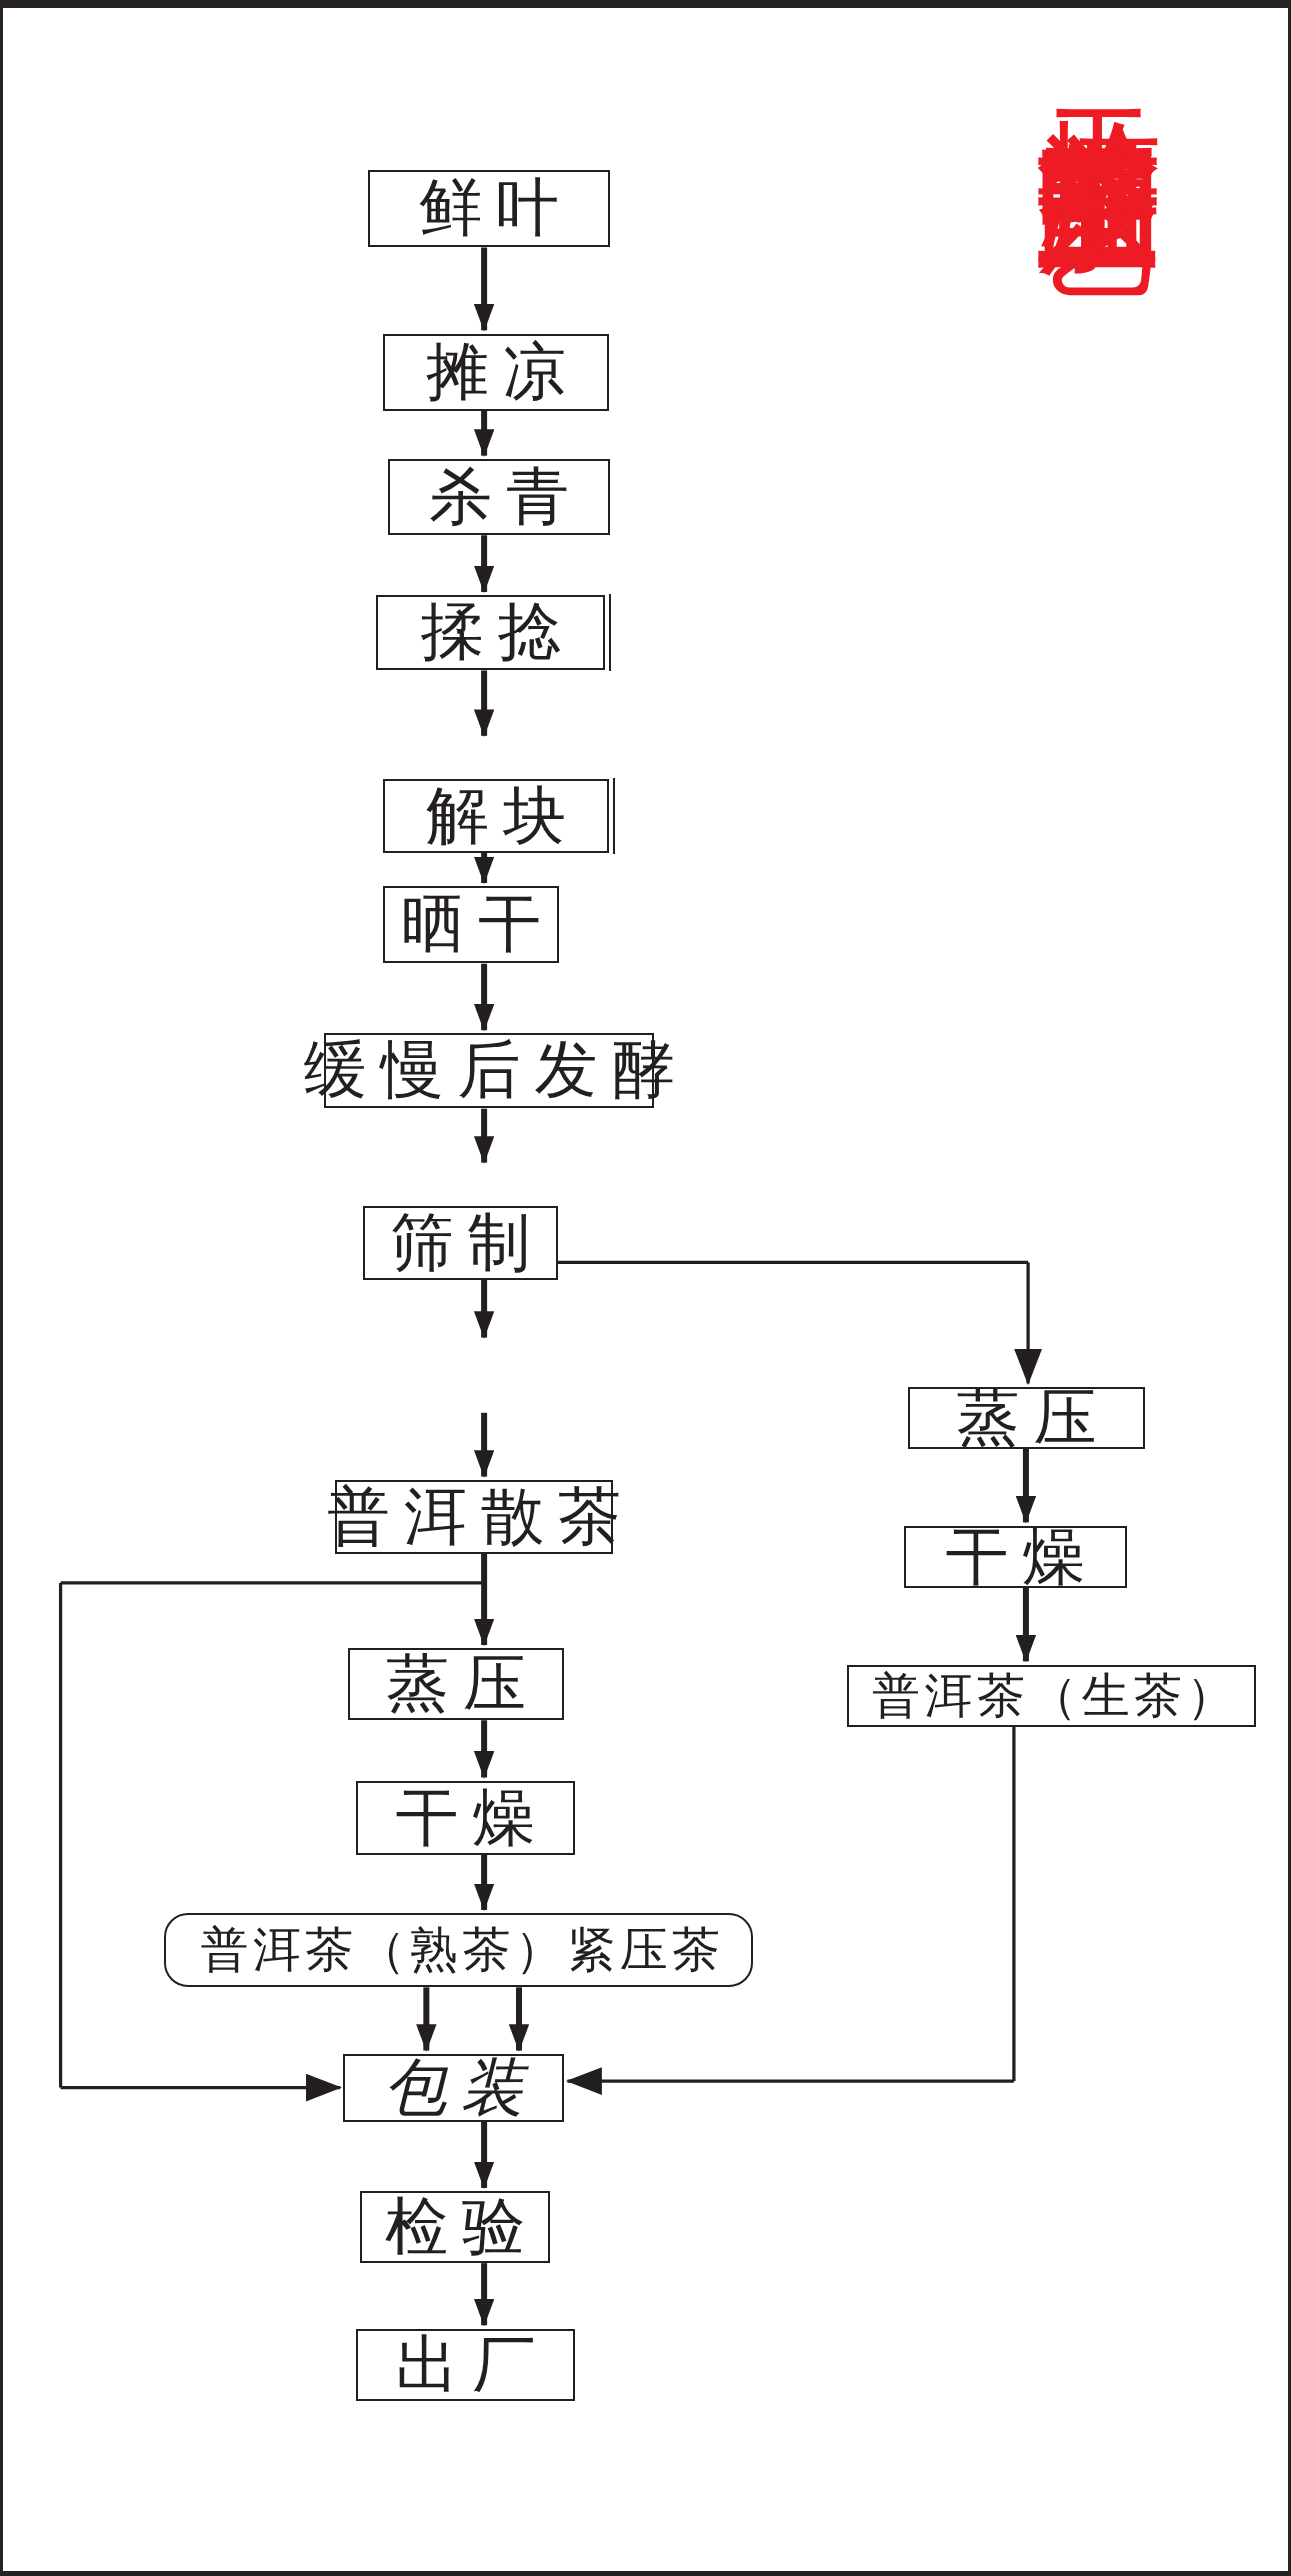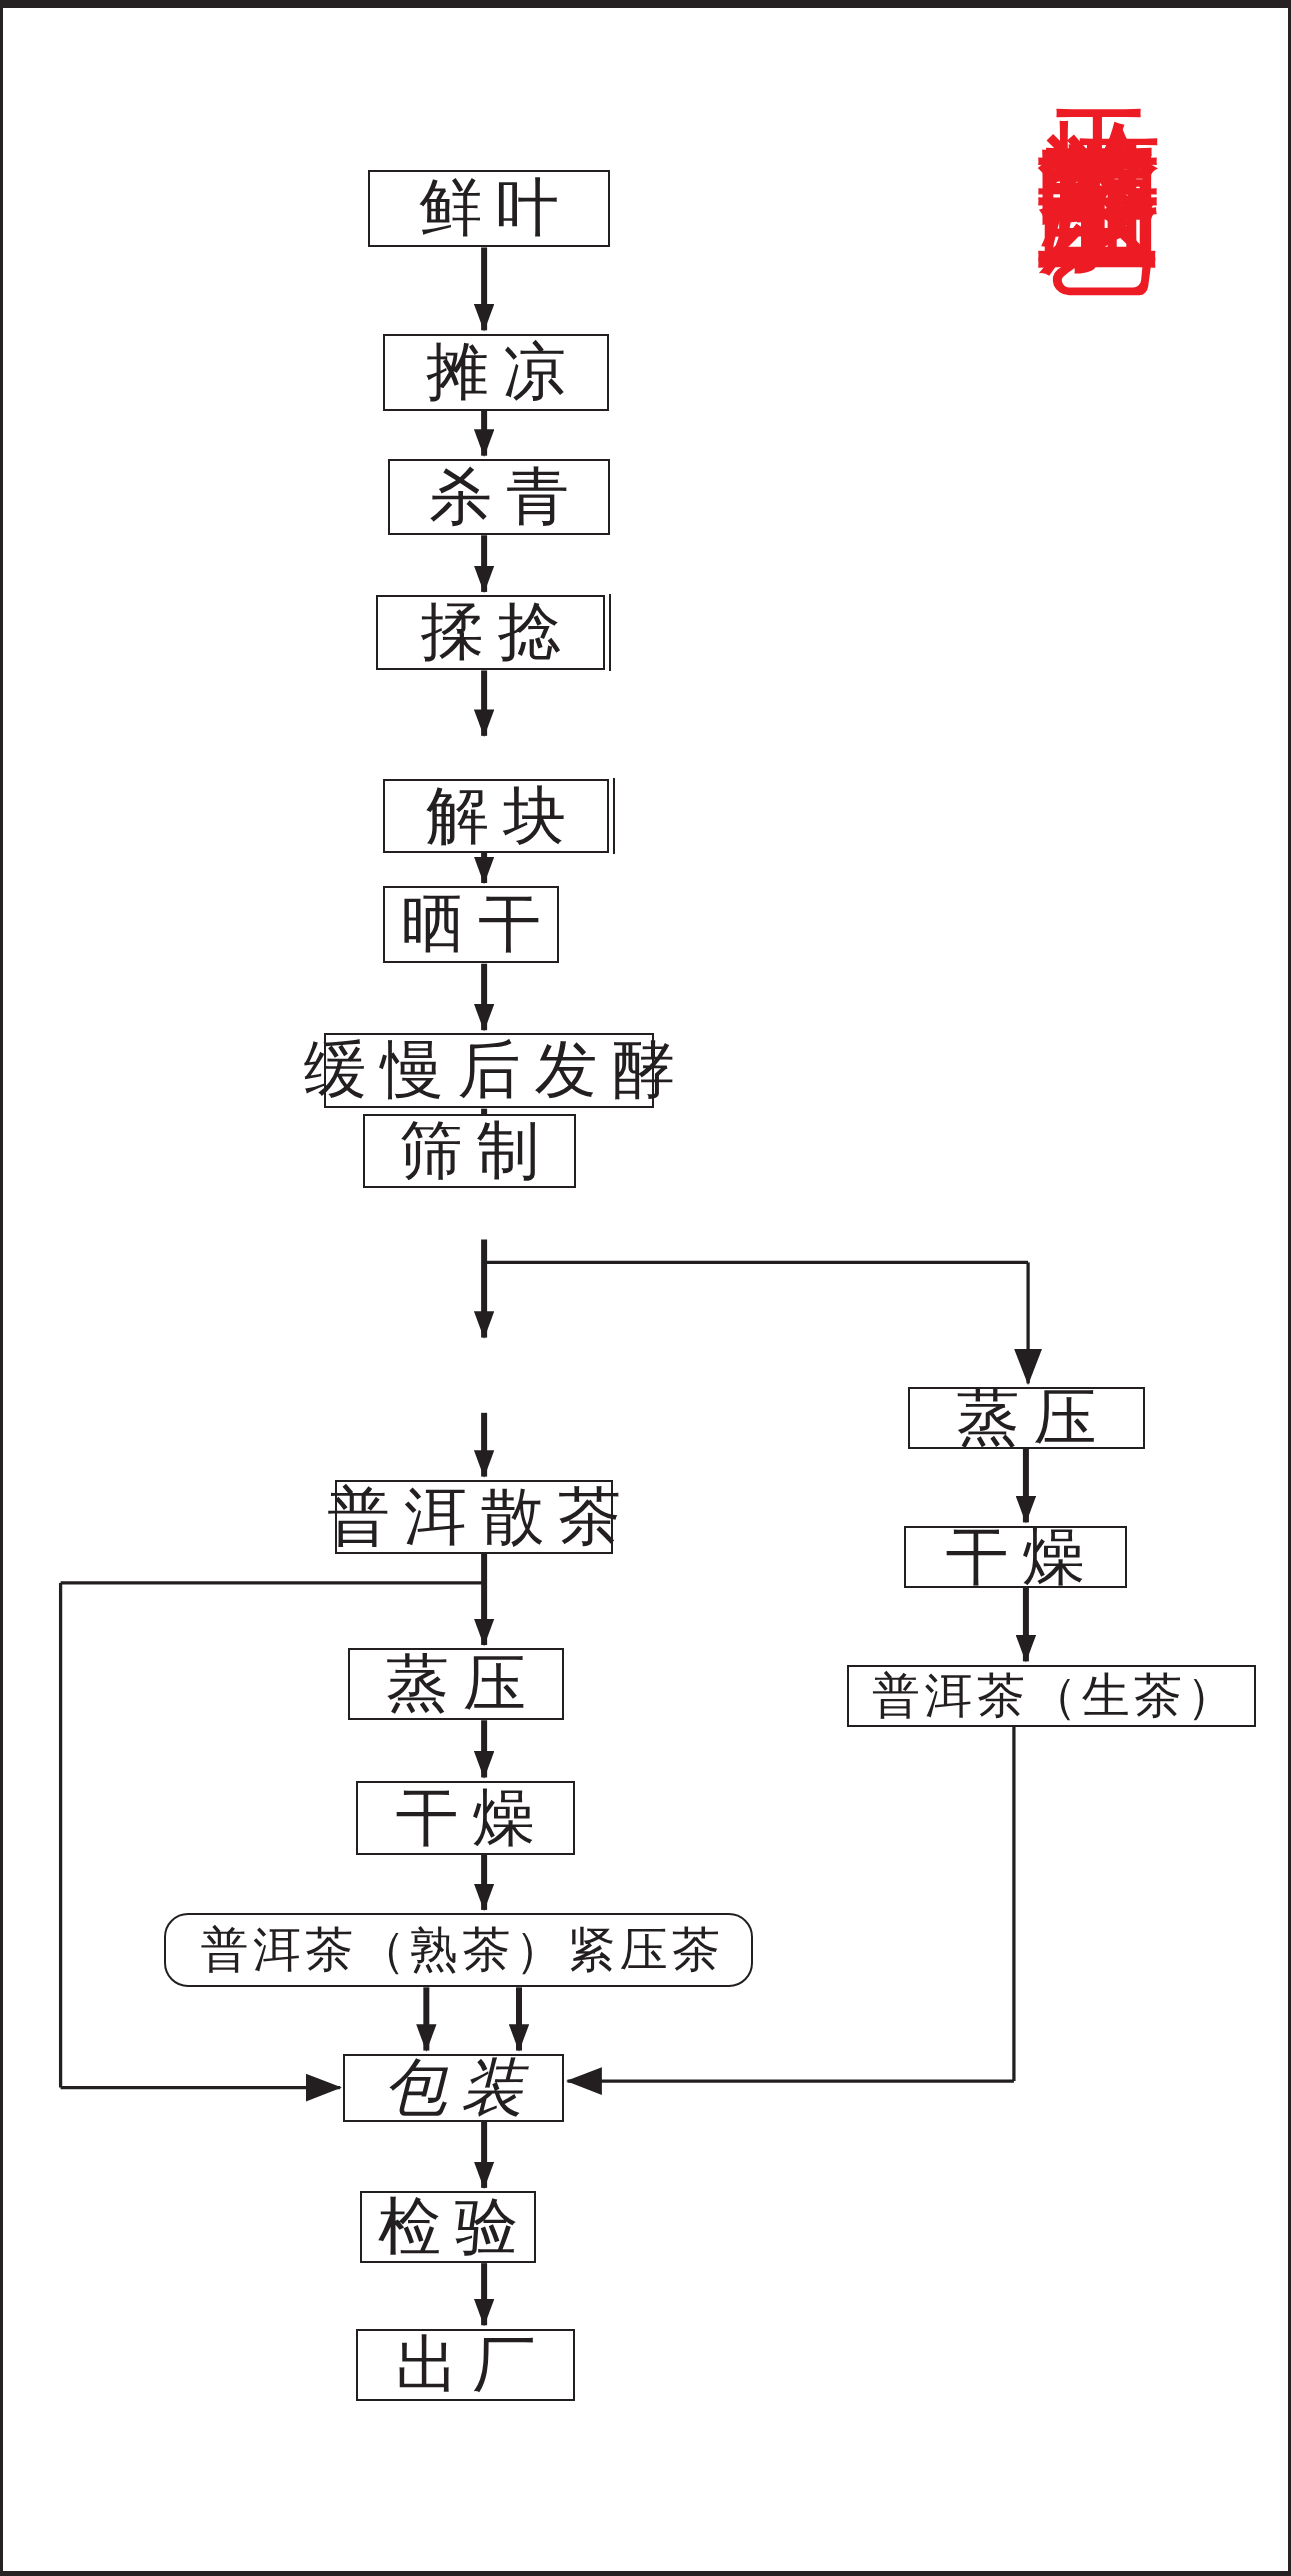--- a/index.html
+++ b/index.html
@@ -112,27 +112,27 @@
     <line class="s-thick" x1="888" y1="4152" x2="888" y2="4266" marker-end="url(#ah)"></line>
   </svg>
 
   <div class="box" style="left:368px;top:170px;width:242px;height:77px;">鲜叶</div>
   <div class="box" style="left:383px;top:334px;width:226px;height:77px;">摊凉</div>
   <div class="box" style="left:388px;top:459px;width:222px;height:76px;">杀青</div>
   <div class="box dbl" style="left:376px;top:595px;width:229px;height:75px;">揉捻</div>
   <div class="box dbl" style="left:383px;top:739px;width:226px;height:74px;margin-top:40px;">解块</div>
   <div class="box" style="left:383px;top:886px;width:176px;height:77px;">晒干</div>
   <div class="box" style="left:324px;top:1033px;width:330px;height:75px;">缓慢后发酵</div>
-  <div class="box" style="left:363px;top:1114px;width:213px;height:74px;">筛制</div>
+  <div class="box" style="left:363px;top:1206px;width:195px;height:74px;">筛制</div>
   <div class="box" style="left:335px;top:1480px;width:278px;height:74px;">普洱散茶</div>
   <div class="box" style="left:348px;top:1648px;width:216px;height:72px;">蒸压</div>
   <div class="box" style="left:356px;top:1781px;width:219px;height:74px;">干燥</div>
   <div class="box long" style="left:164px;top:1913px;width:589px;height:74px;border-radius:24px;">普洱茶（熟茶）紧压茶</div>
   <div class="box" style="left:343px;top:2054px;width:221px;height:68px;font-style:italic;">包装</div>
-  <div class="box" style="left:360px;top:2191px;width:176px;height:72px;">检验</div>
+  <div class="box" style="left:360px;top:2191px;width:190px;height:72px;">检验</div>
   <div class="box" style="left:356px;top:2329px;width:219px;height:72px;">出厂</div>
 
   <div class="box" style="left:908px;top:1387px;width:237px;height:62px;">蒸压</div>
   <div class="box" style="left:904px;top:1526px;width:223px;height:62px;">干燥</div>
   <div class="box long" style="left:847px;top:1665px;width:409px;height:62px;">普洱茶（生茶）</div>
 
   <div id="title">天岭普洱茶的加工工艺</div>
 
 </div>
 

